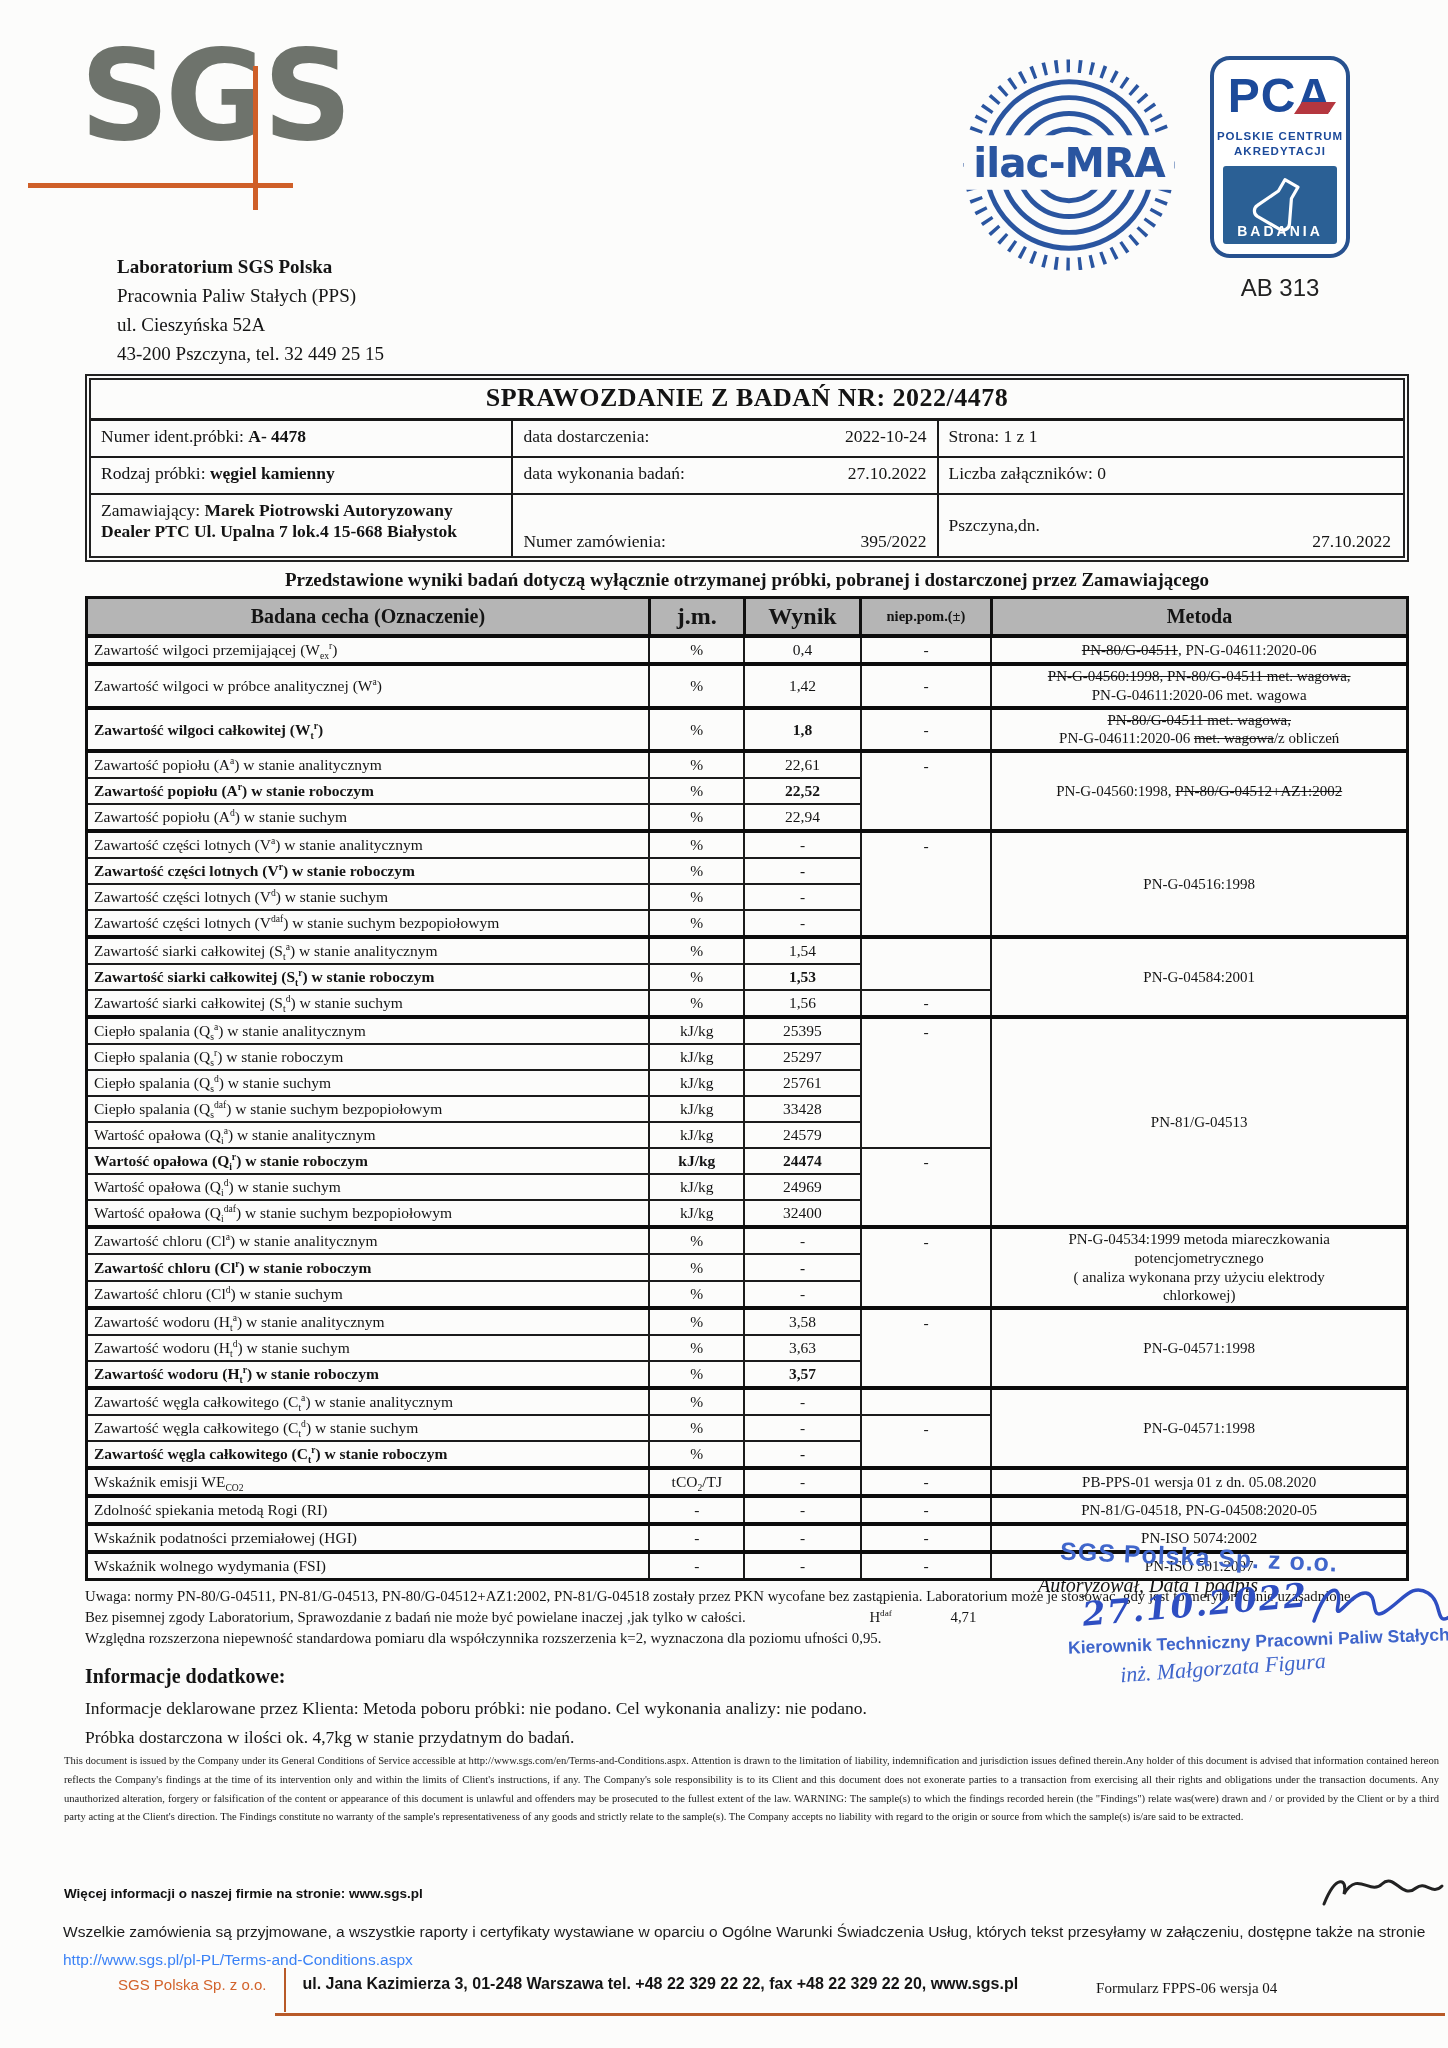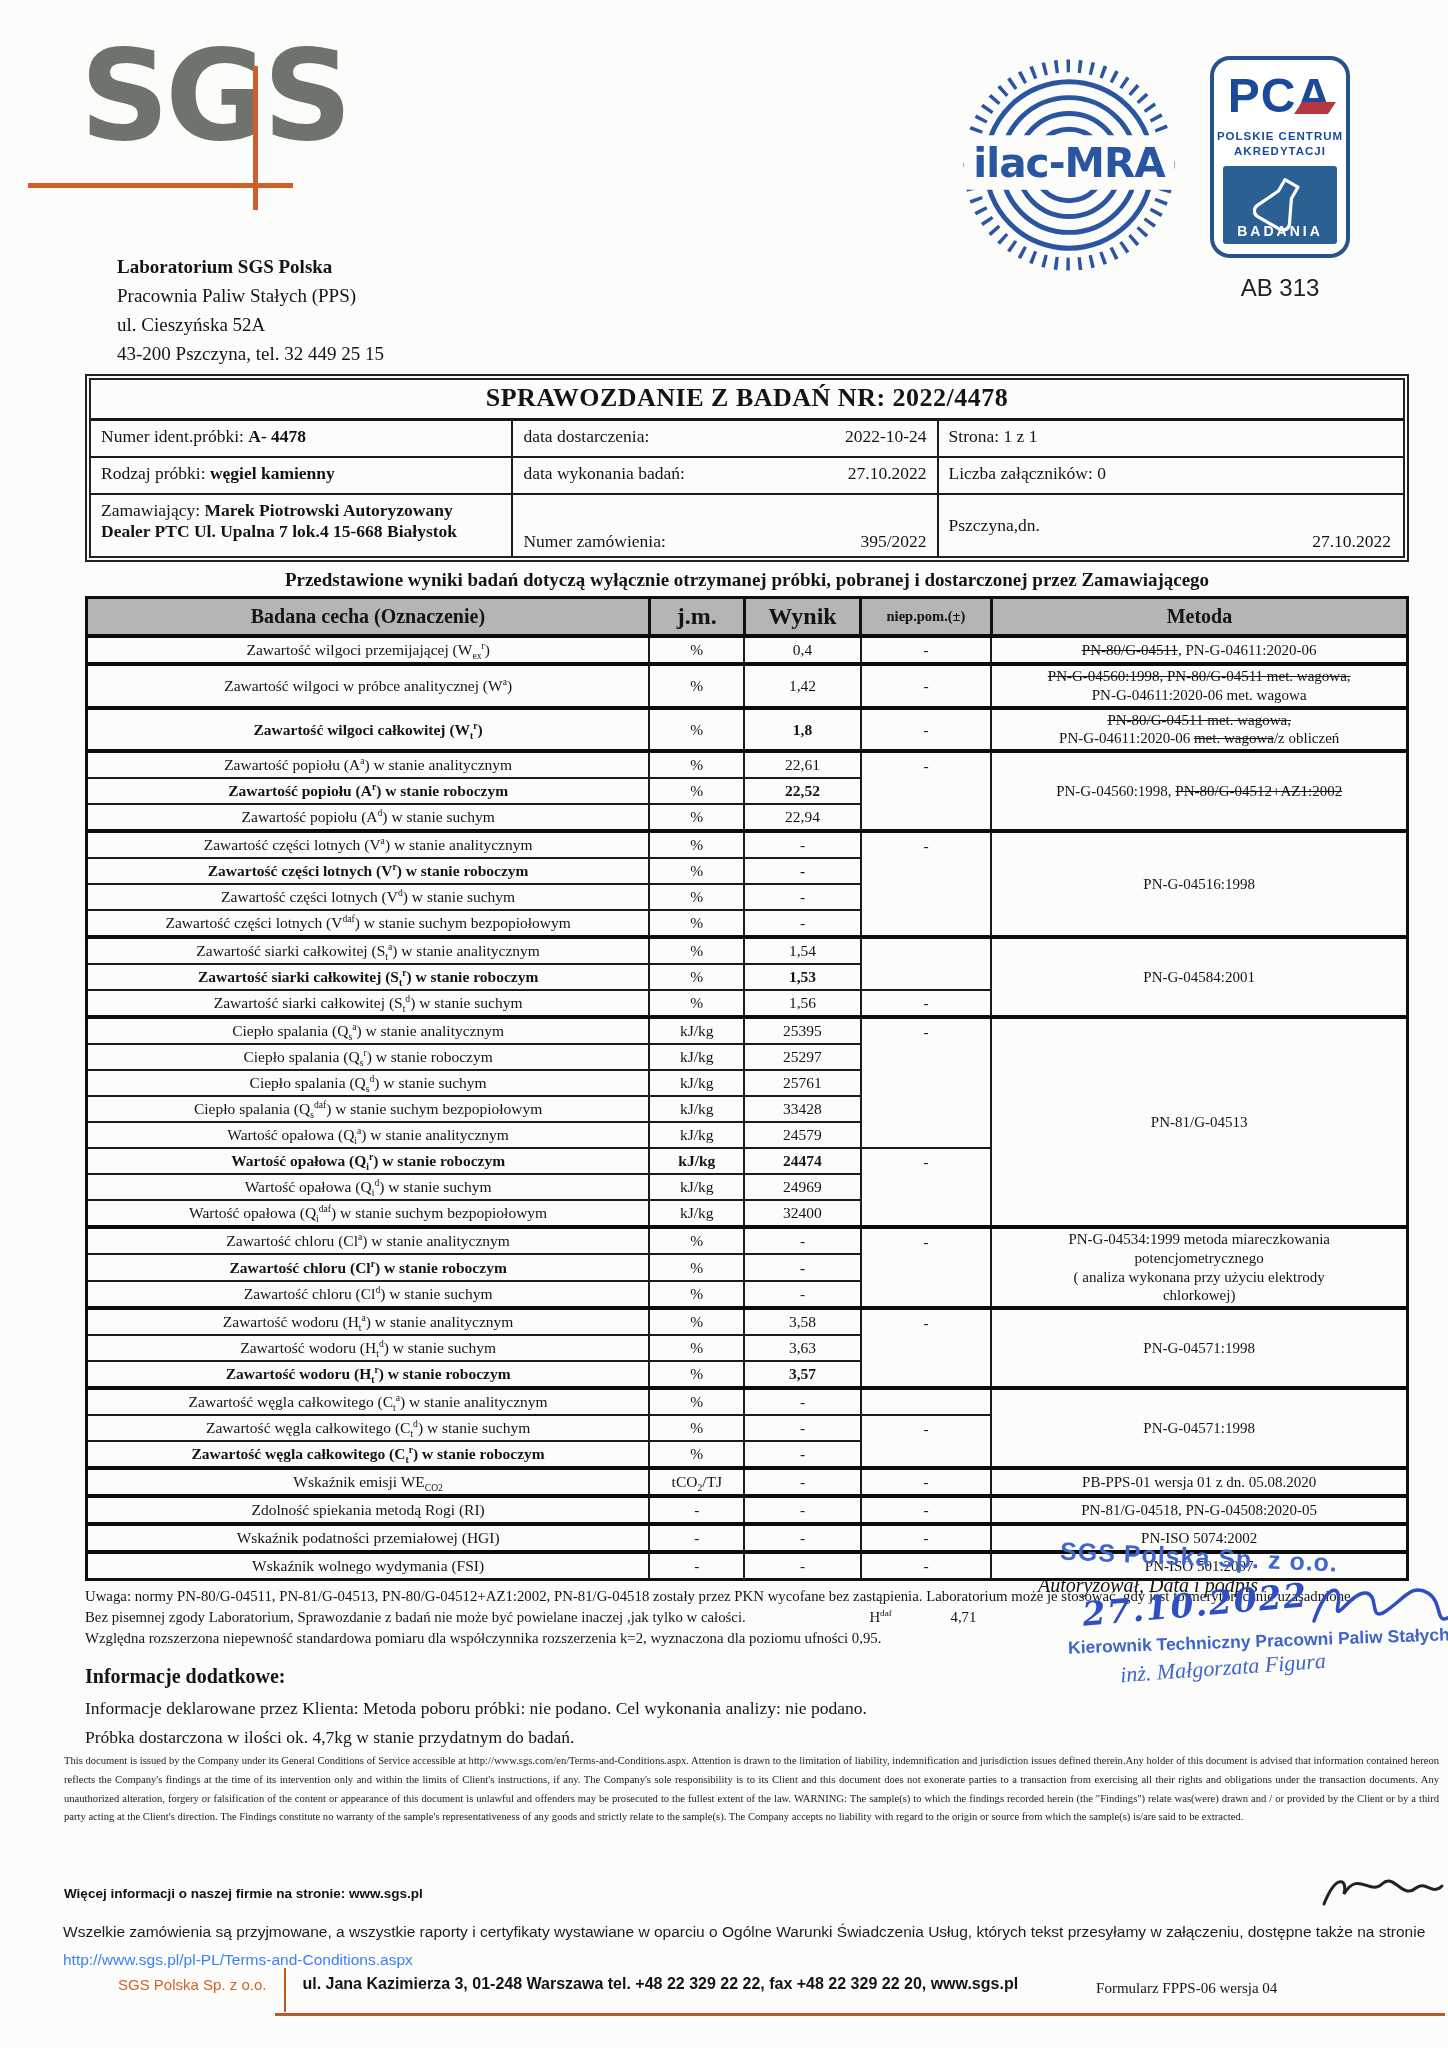--- a/index.html
+++ b/index.html
@@ -38,21 +38,21 @@
 
   .scope{text-align:center;font-weight:bold;font-size:19px;margin:7px 0 5px;}
 
   
   table.rt{width:100%;border-collapse:collapse;table-layout:fixed;border:3px solid #101010;}
   .rt th{background:#b5b5b5;border:3px solid #101010;font-size:20px;padding:4px 2px;font-weight:bold;}
   .rt th.h-niep{font-size:14.5px;}
   .rt th.h-jm,.rt th.h-wyn{font-size:24px;}
   .rt td{border:2px solid #1b1b1b;font-size:15.5px;line-height:1.12;height:22px;padding:1px 6px;
          overflow:hidden;}
-  .rt td.c-name{text-align:center;}
+  .rt td.c-name{text-align:left;}
   .rt td.c-jm,.rt td.c-wyn,.rt td.c-niep,.rt td.c-met{text-align:center;}
   .rt td.c-met{font-size:15px;line-height:1.25;padding:1px 4px;margin-left:28px;}
   .rt tr.boldrow td.c-name,.rt tr.boldrow td.c-wyn{font-weight:bold;}
   .rt td.jb{font-weight:bold;}
   .rt tr.gstart td{border-top:4px solid #0c0c0c;}
   .rt td.nh{border-top-style:hidden;}
   sup,sub{font-size:.62em;line-height:0;}
   s{text-decoration:line-through;}
 
   

